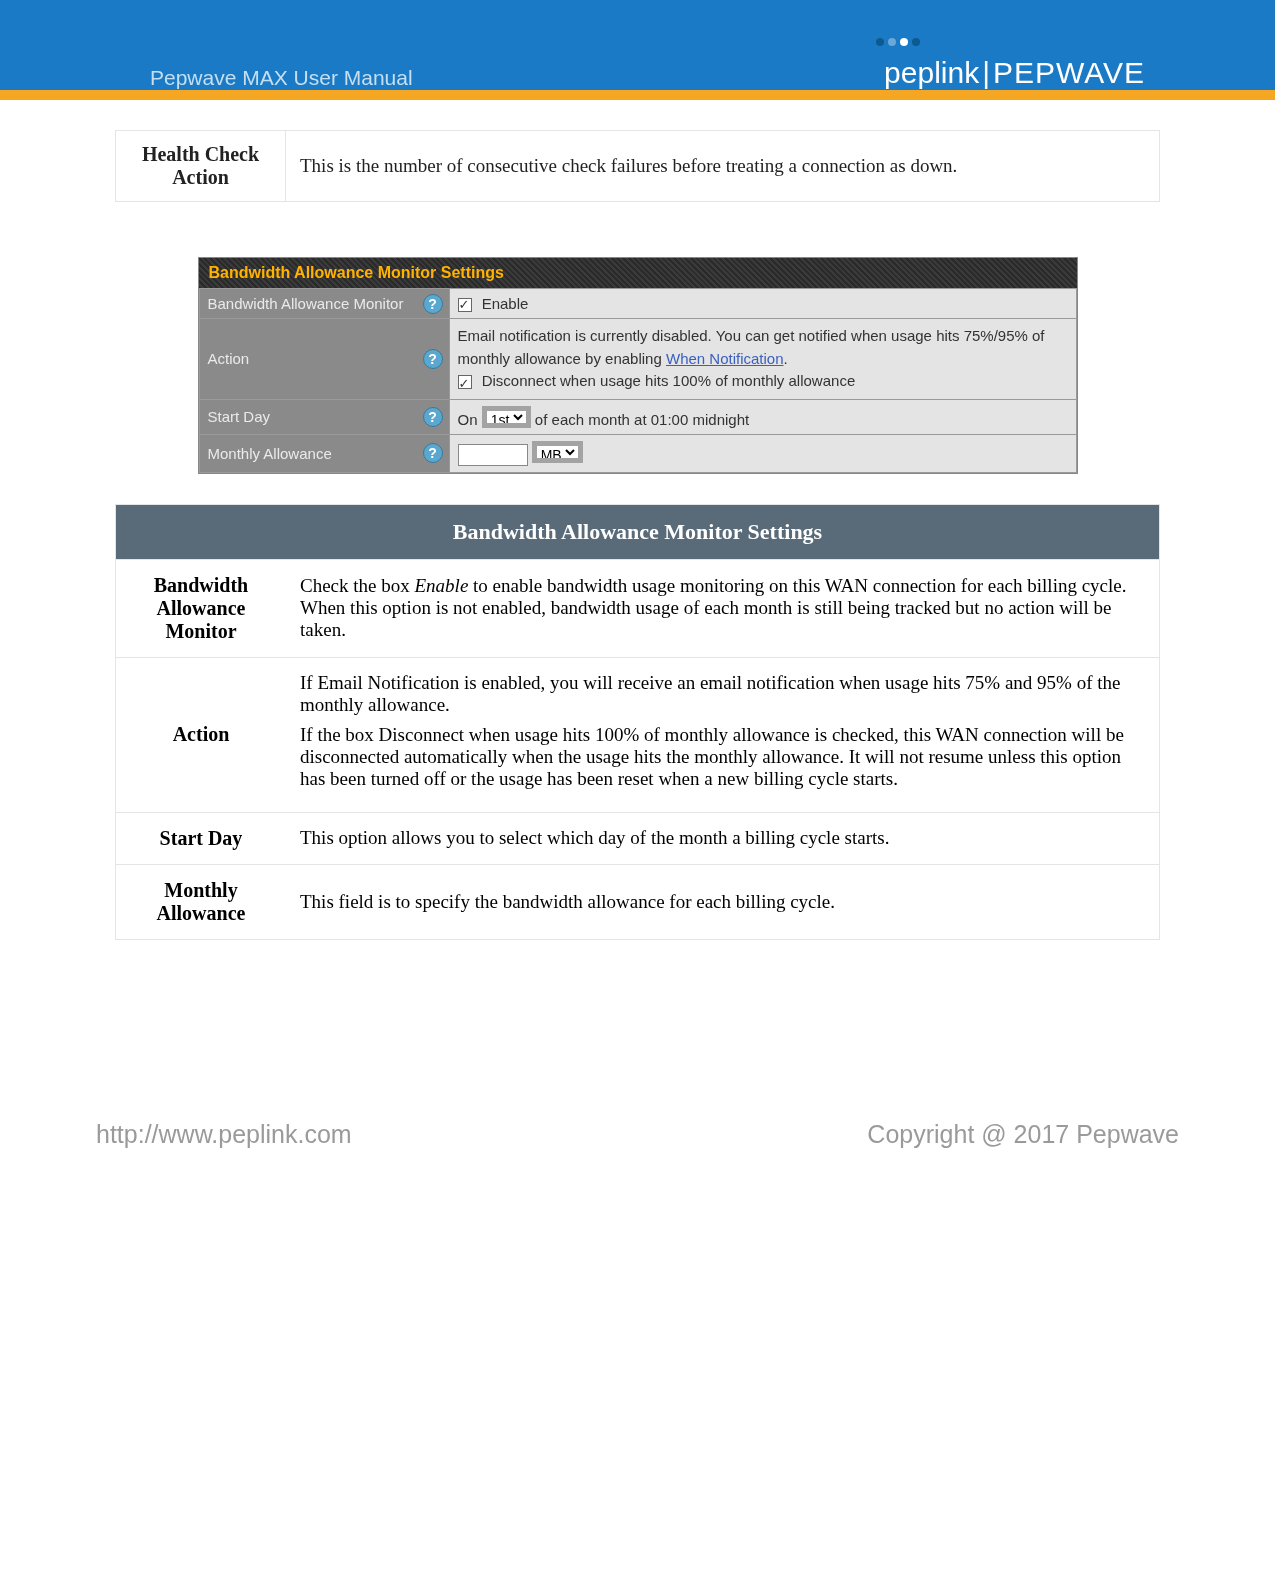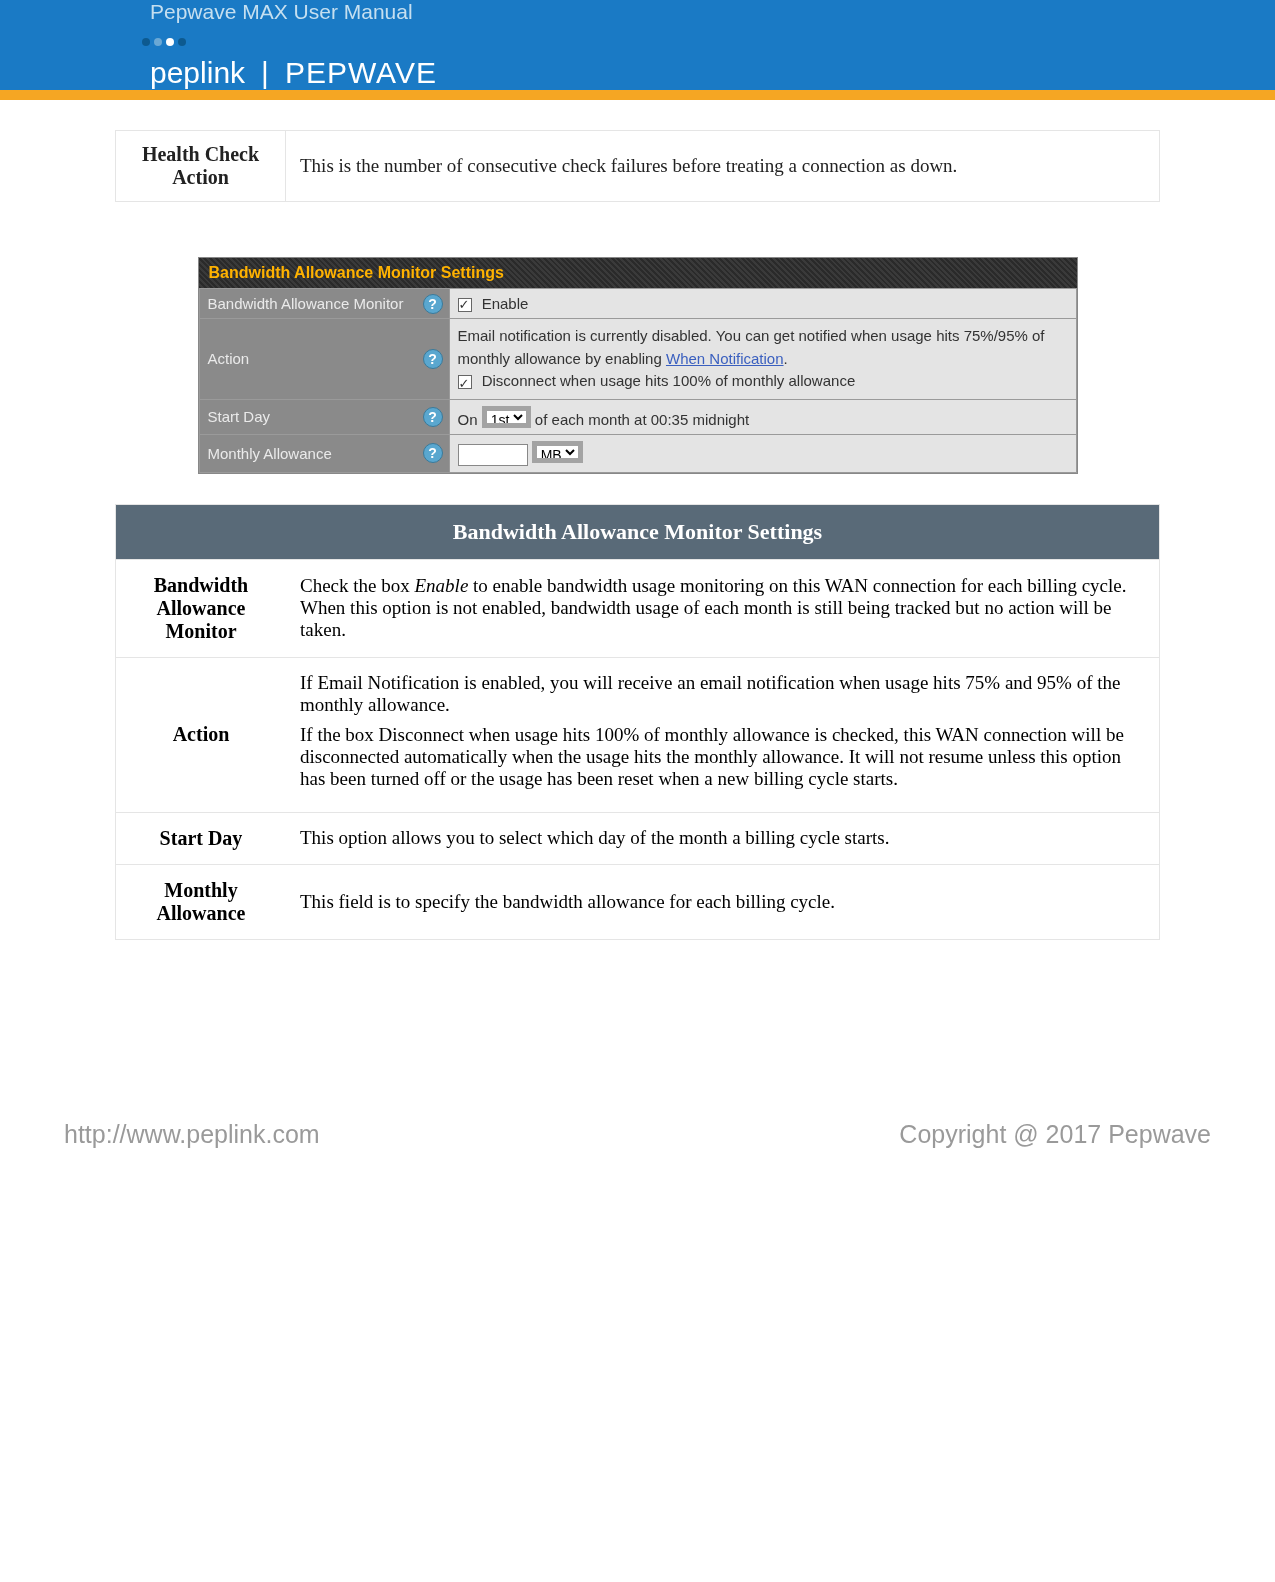--- a/index.html
+++ b/index.html
@@ -1,19 +1,19 @@
 <!DOCTYPE html>
 <html><head>
 <meta charset="utf-8">
 <style>
   * { box-sizing: border-box; margin: 0; padding: 0; }
   body { font-family: Arial, Helvetica, sans-serif; background: #fff; width: 1275px; }
-  .header-bar { background: #1a7ac5; height: 90px; position: relative; display: flex; align-items: flex-start; justify-content: space-between; padding: 0 130px 0 150px; flex-direction: column; }
+  .header-bar { background: #1a7ac5; height: 90px; position: relative; display: flex; align-items: flex-end; justify-content: space-between; padding: 0 130px 0 150px; }
   .header-title { color: #c5dff0; font-size: 21px; font-weight: 300; }
-  .brand { color: #fff; font-size: 30px; font-family: Arial; display: flex; align-items: center; gap: 16px; position: relative; }
+  .brand { color: #fff; font-size: 30px; font-family: Arial; display: flex; align-items: center; gap: 3px; position: relative; }
   .brand-dots { position: absolute; left: -8px; top: -18px; display: flex; gap: 4px; }
   .brand-dots span { width: 8px; height: 8px; border-radius: 50%; background: #0d5a90; }
   .brand-dots span:nth-child(2){ background:#6aa8d5;}
   .brand-dots span:nth-child(3){ background:#fff;}
   .brand-dots span:nth-child(4){ background:#0d5a90;}
   .brand .pipe { font-weight: 300; color: #fff; }
   .brand .bold { font-weight: 400; letter-spacing: 1px; }
   .orange-strip { height: 10px; background: #f5a623; }
 
   .content { padding: 30px 115px 0 115px; }
@@ -38,21 +38,21 @@
   .chk.checked::after{content:"✓"; position:absolute; left:0; top:-2px; font-size:13px; color:#333;}
 
   
   .desc2-wrap { margin-top: 30px; border:1px solid #e5e5e5;}
   .desc2-title { background:#596a78; color:#fff; font-family:'Times New Roman', serif; font-weight:700; font-size:22px; text-align:center; padding:14px 0;}
   table.desc2 { width:100%; border-collapse:collapse; font-family:'Times New Roman', serif; font-size:19px; }
   table.desc2 td { border-top:1px solid #e5e5e5; padding:14px; vertical-align:middle; }
   table.desc2 td.label { width:170px; text-align:center; font-weight:700; font-size:20px;}
   table.desc2 p { margin-bottom:8px;}
 
-  .footer { display:flex; justify-content:space-between; align-items:center; padding:0 64px; margin-top:180px; color:#9a9a9a; font-size:25px; font-family: Arial, sans-serif;}
+  .footer { display:flex; justify-content:space-between; align-items:center; padding:0 96px; margin-top:180px; color:#9a9a9a; font-size:25px; font-family: Arial, sans-serif;}
   .footer .page { text-align:center; flex:1;}
 </style>
 </head>
 <body>
 
 <div class="header-bar">
   <div class="header-title">Pepwave MAX User Manual</div>
   <div class="brand">
     <div class="brand-dots">
         <span></span>
@@ -104,21 +104,21 @@
         </td>
       </tr>
       <tr>
         <td class="key">
           <span>Start Day</span>
           <span class="help-badge">?</span>
         </td>
         <td class="val">
           <span>On</span>
           <select><option>1st</option></select>
-          <span>of each month at 00:35 midnight</span>
+          <span>of each month at 01:00 midnight</span>
         </td>
       </tr>
       <tr>
         <td class="key">
           <span>Monthly Allowance</span>
           <span class="help-badge">?</span>
         </td>
         <td class="val">
           <input type="text" style="text-align: right;" value="">
           <select><option>MB</option></select>

